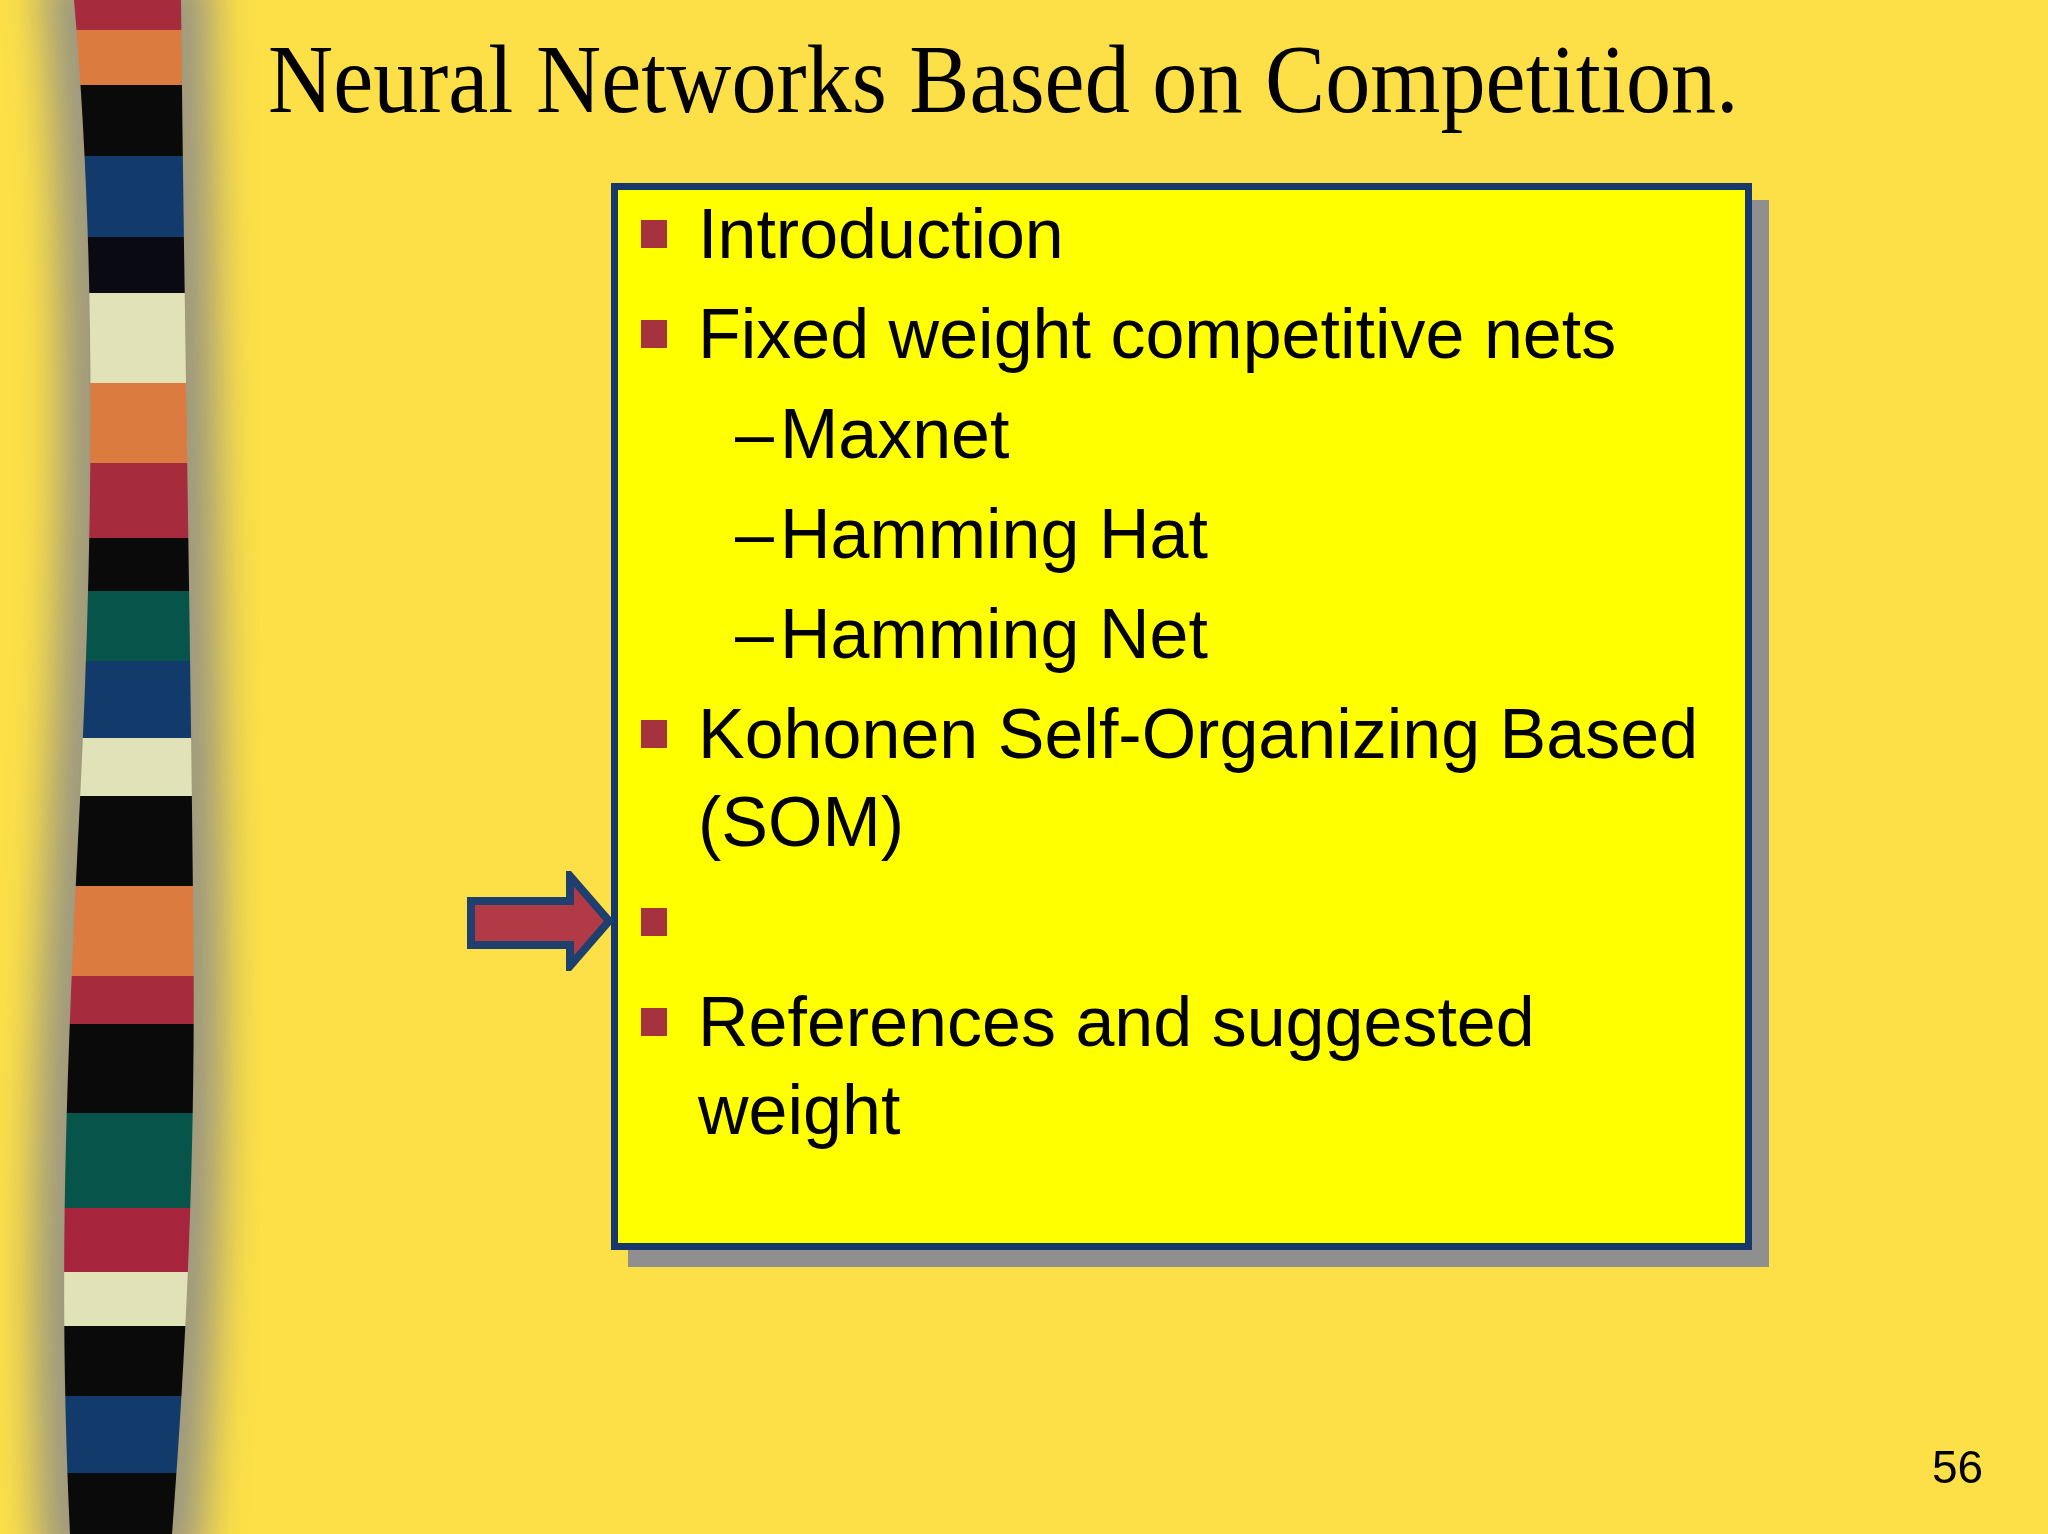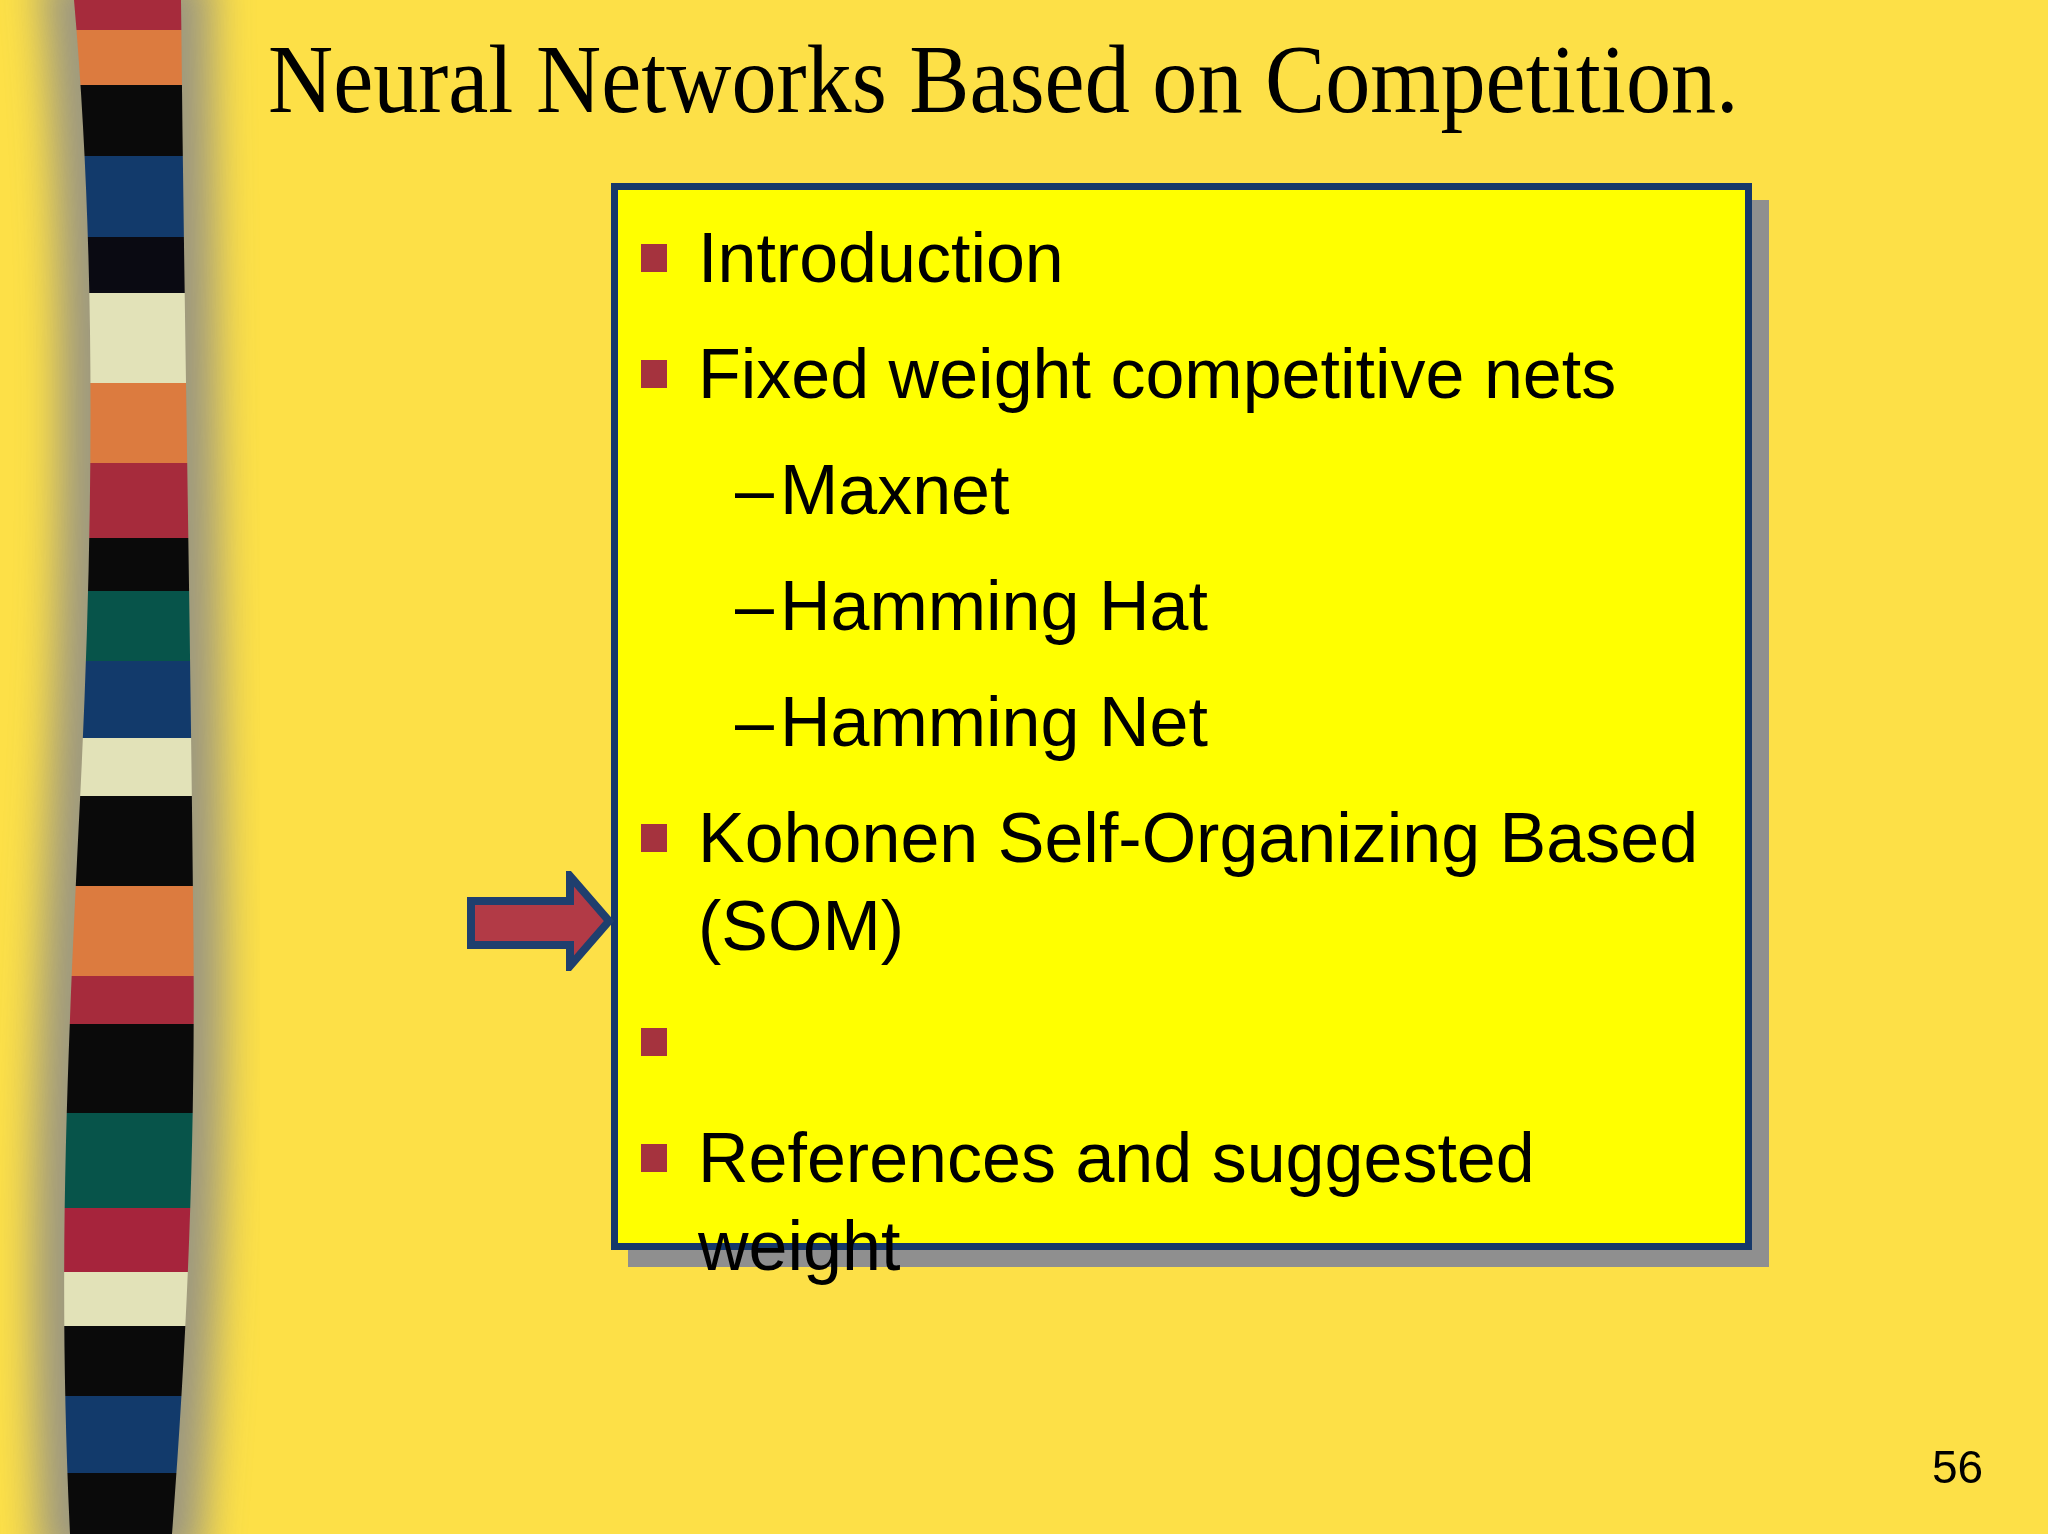--- a/index.html
+++ b/index.html
@@ -11,24 +11,24 @@
   .title{
     position:absolute;left:268px;top:22px;
     font-family:"Liberation Serif",serif;font-size:97px;line-height:1.2;
     transform:scaleX(.93);transform-origin:left top;white-space:nowrap;color:#000;
   }
   .box{
     position:absolute;left:611px;top:183px;width:1141px;height:1067px;
     box-sizing:border-box;background:var(--box-fill,#ffff00);
     border:7px solid var(--box-border,#16386a);
     box-shadow:17px 17px 0 var(--box-shadow,#8f8f8f);
-    padding-top:24px;
+    padding-top:0;
   }
   .row{display:flex;align-items:center;height:88px;font-size:70px;line-height:1;}
-  .row.para{margin-top:28px;}
+  .row.para{margin-top:12px;}
   .bullet{
     width:26px;height:28px;background:var(--bullet,#a5333e);
     margin-left:23px;margin-right:31px;flex:none;
   }
   .dash{margin-left:117px;margin-right:6px;flex:none;}
   .indent{margin-left:80px;}
   .txt{white-space:nowrap;}
   .arrow-svg{position:absolute;left:463px;top:871px;}
   .pagenum{position:absolute;left:1932px;top:1404px;font-size:46px;line-height:1;margin-top:40px;}
 </style>

